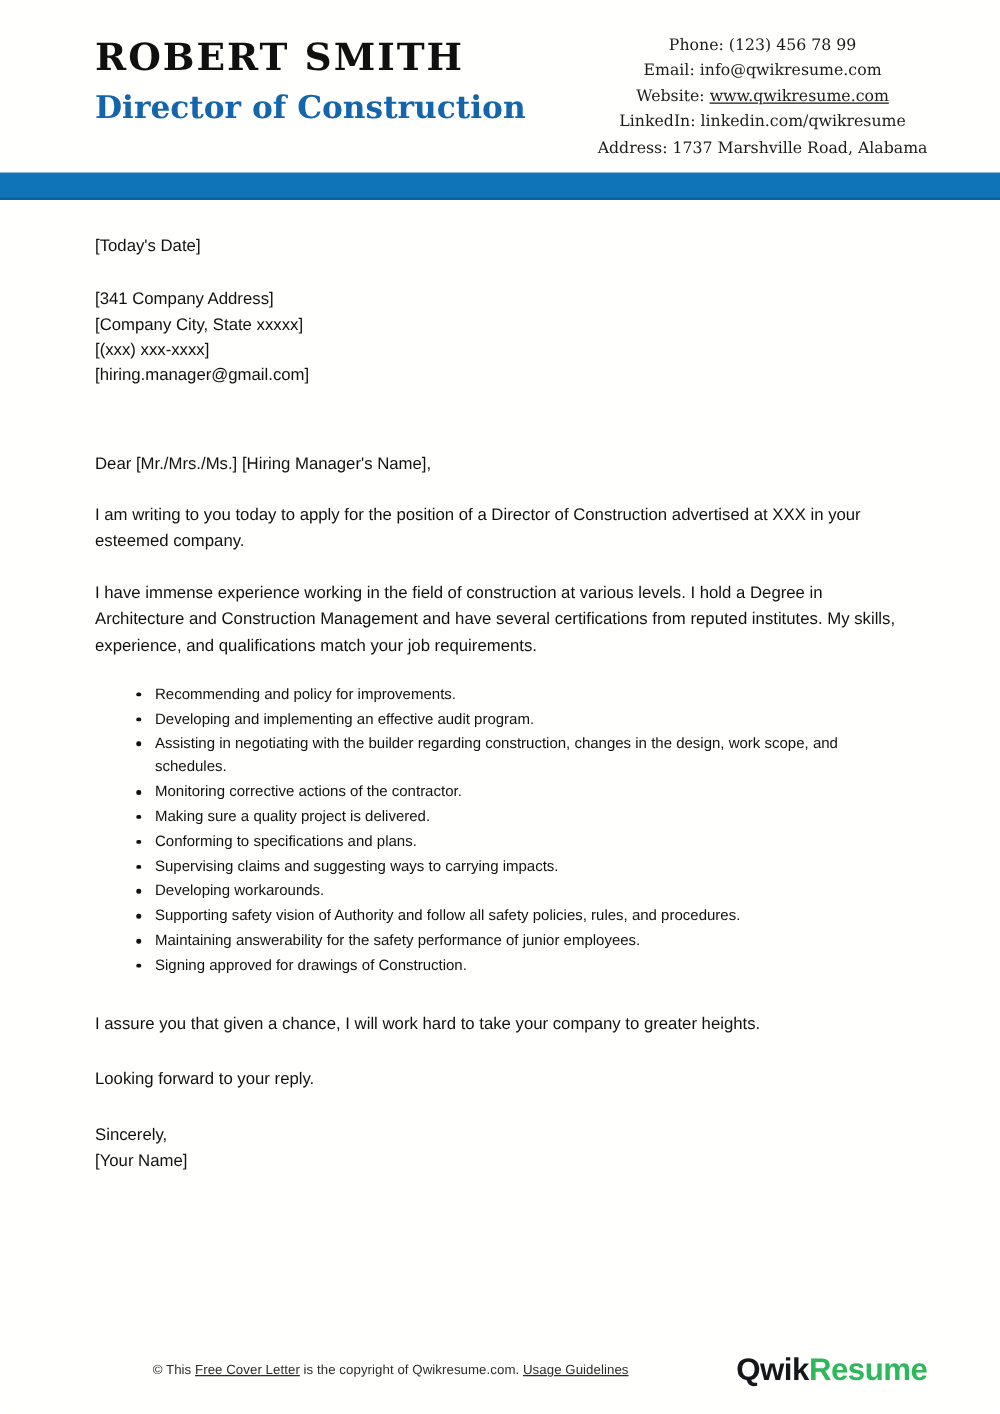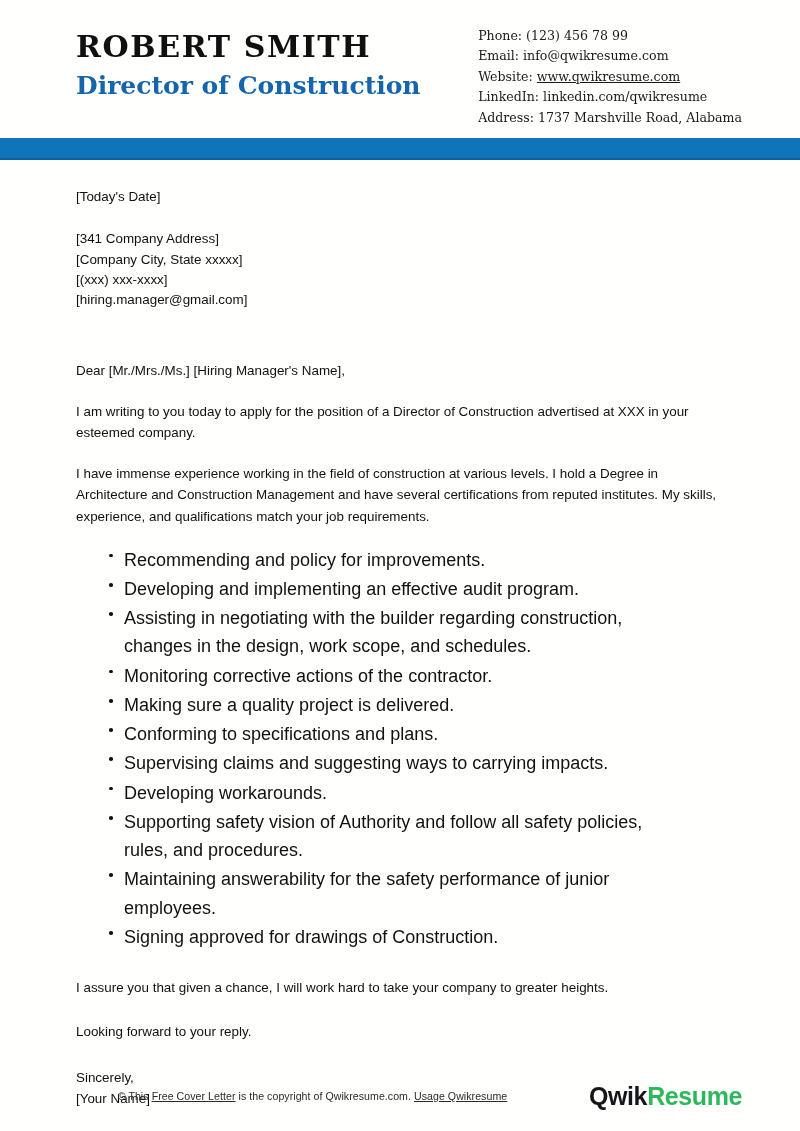--- a/index.html
+++ b/index.html
@@ -48,21 +48,21 @@
   .cand-title {
     font-family: "DejaVu Serif", "Liberation Serif", serif;
     font-size: 25px;
     font-weight: 700;
     color: #1565ad;
     line-height: 1.15;
     margin-top: 9px;
     white-space: nowrap;
   }
   .contact {
-    text-align: left;
+    text-align: center;
     font-family: "DejaVu Serif", "Liberation Serif", serif;
     font-size: 12.6px;
     line-height: 1.62;
     color: #1a1a1a;
     max-width: 275px;
     padding-top: 4px;
   }
   .contact .line {
     white-space: normal;
   }
@@ -114,21 +114,21 @@
 
   ul.bullets {
     list-style: none;
     margin: 19px 0 0 0;
     padding: 0;
     max-width: 610px;
   }
   ul.bullets li {
     position: relative;
     padding-left: 48px;
-    font-size: 18px;
+    font-size: 12px;
     line-height: 1.57;
     margin-bottom: 1px;
     color: #111111;
   }
   ul.bullets li::before {
     content: "";
     position: absolute;
     left: 33px;
     top: 8px;
     width: 3.6px;
@@ -234,17 +234,17 @@
     <div class="block closing-2">Looking forward to your reply.</div>
 
     <div class="block signoff">
       <div>Sincerely,</div>
       <div>[Your Name]</div>
     </div>
 
   </div>
 
   <div class="footer">
-    <div class="footer-note"><span>© This </span><span class="lnk">Free Cover Letter</span><span> is the copyright of Qwikresume.com. </span><span class="lnk">Usage Qwikresume</span></div>
+    <div class="footer-note"><span>© This </span><span class="lnk">Free Cover Letter</span><span> is the copyright of Qwikresume.com. </span><span class="lnk">Usage Guidelines</span></div>
     <div class="logo"><span class="q">Qwik</span><span class="r">Resume</span></div>
   </div>
 
 </div>
 
 </body></html>

